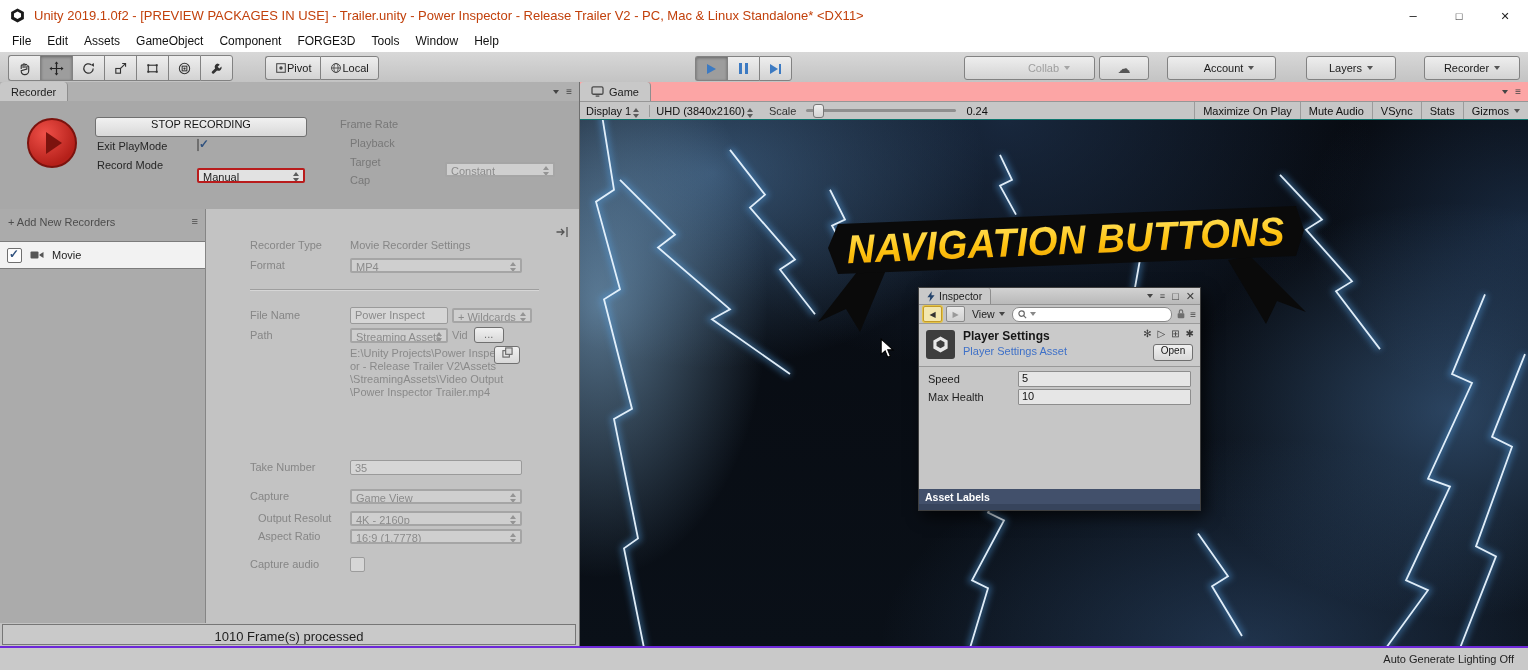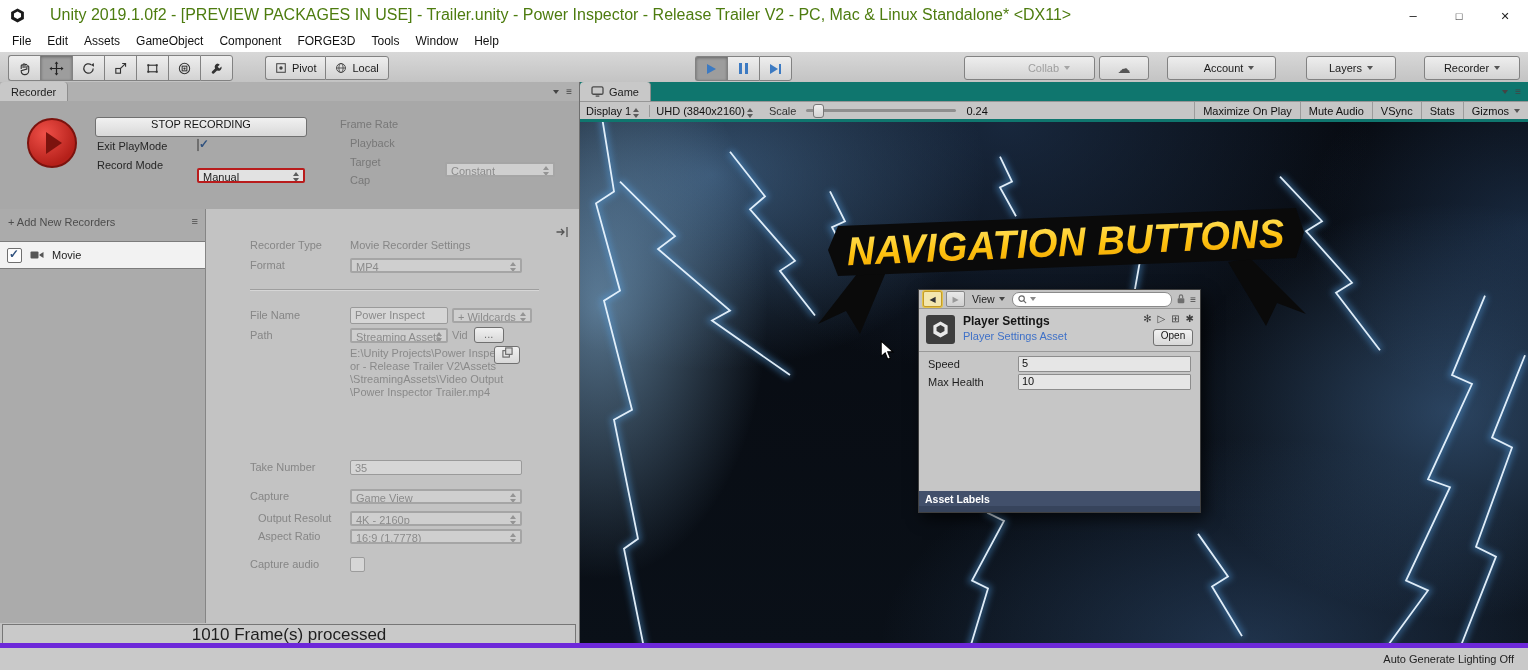--- a/index.html
+++ b/index.html
@@ -3,41 +3,41 @@
 <meta charset="utf-8">
 <style>
   html,body{margin:0;padding:0;}
   .screen{position:relative;width:1528px;height:670px;overflow:hidden;background:#c8c8c8;
           font-family:"Liberation Sans",sans-serif;font-size:11px;color:#1a1a1a;-webkit-font-smoothing:antialiased;}
   .abs{position:absolute;}
 
   
   .titlebar{position:absolute;left:0;top:0;right:0;height:30px;background:#ffffff;display:flex;align-items:center;}
   .titlebar .app-icon{margin-left:9px;width:17px;height:17px;flex:none;}
-  .titlebar .title-text{margin-left:24px;font-size:16px;color:#4d7c0f;white-space:nowrap;}
+  .titlebar .title-text{margin-left:8px;font-size:13px;color:#c2410c;white-space:nowrap;}
   .win-controls{margin-left:auto;display:flex;height:30px;}
   .win-btn{width:46px;height:30px;display:flex;align-items:center;justify-content:center;font-size:13px;color:#222;}
   .i-min::before{content:"–";}
   .i-max::before{content:"□";font-size:11px;}
   .i-close::before{content:"✕";font-size:11px;}
 
   
   .menubar{position:absolute;left:0;top:30px;right:0;height:22px;background:#ffffff;display:flex;align-items:center;padding-left:4px;}
   .menu-item{padding:0 8px;font-size:12px;line-height:22px;color:#111;}
 
   
   .toolbar{position:absolute;left:0;top:52px;right:0;height:30px;background:linear-gradient(#d8d8d8,#c3c3c3);border-bottom:1px solid #8e8e8e;}
   .tb-btn{height:24px;background:linear-gradient(#eeeeee,#d3d3d3);border:1px solid #828282;display:flex;align-items:center;justify-content:center;}
   .tools-group{position:absolute;left:8px;top:3px;display:flex;}
   .tools-group .tb-btn{width:31px;border-right-width:0;}
   .tools-group .tb-btn:first-child{border-radius:3px 0 0 3px;}
   .tools-group .tb-btn:last-child{border-right-width:1px;border-radius:0 3px 3px 0;}
   .tb-btn.pressed{background:#9d9d9d;box-shadow:inset 0 1px 3px rgba(0,0,0,.35);}
   .pivot-group{position:absolute;left:265px;top:4px;display:flex;}
-  .pivot-group .tb-btn{padding:0 9px;height:22px;font-size:11px;gap:5px;}
+  .pivot-group .tb-btn{padding:0 9px;height:22px;font-size:11px;}
   .pivot-group .tb-btn:first-child{border-radius:3px 0 0 3px;border-right-width:0;}
   .pivot-group .tb-btn:last-child{border-radius:0 3px 3px 0;}
   .play-group{position:absolute;left:695px;top:4px;display:flex;}
   .play-group .tb-btn{width:31px;height:23px;border-right-width:0;}
   .play-group .tb-btn:first-child{border-radius:3px 0 0 3px;}
   .play-group .tb-btn:last-child{border-right-width:1px;border-radius:0 3px 3px 0;}
   .icon-play-tri{width:0;height:0;border-left:9px solid #3c7ac2;border-top:5.5px solid transparent;border-bottom:5.5px solid transparent;}
   .icon-pause{display:flex;gap:3px;}
   .icon-pause i{display:block;width:3px;height:11px;background:#3c7ac2;}
   .icon-step{display:flex;align-items:center;gap:1px;}
@@ -85,26 +85,26 @@
   .rec-list{position:absolute;left:0;top:0;bottom:0;width:205px;background:#ababab;border-right:1px solid #858585;}
   .list-header{position:absolute;left:8px;top:7px;color:#4c4c4c;font-size:11px;}
   .list-item{position:absolute;left:0;top:32px;right:0;height:26px;background:#f2f2f2;border-top:1px solid #7c7c7c;border-bottom:1px solid #7c7c7c;display:flex;align-items:center;gap:8px;padding-left:7px;}
   .rec-settings{position:absolute;left:206px;right:0;top:0;bottom:0;background:#c3c3c3;}
   .srow{position:absolute;left:44px;width:320px;height:16px;display:flex;align-items:center;font-size:11px;color:#868686;}
   .slabel{width:100px;flex:none;overflow:hidden;white-space:nowrap;}
   .slabel.indent{padding-left:8px;width:92px;}
   .sctl{width:172px;box-sizing:border-box;}
   .sep{position:absolute;left:44px;right:40px;top:80px;height:1px;background:#9e9e9e;box-shadow:0 1px 0 #d6d6d6;}
   .path-text{position:absolute;left:144px;top:138px;width:156px;font-size:11px;line-height:13px;color:#8a8a8a;word-break:break-all;}
-  .rec-progress{position:absolute;left:2px;right:3px;bottom:3px;height:19px;background:#c9c9c9;border:1px solid #767676;display:flex;align-items:center;justify-content:center;font-size:17px;color:#1e1e1e;}
+  .rec-progress{position:absolute;left:2px;right:3px;bottom:3px;height:19px;background:#c9c9c9;border:1px solid #767676;display:flex;align-items:flex-end;justify-content:center;font-size:13px;color:#1e1e1e;}
 
   
   .game-panel{position:relative;flex:1;display:flex;flex-direction:column;background:#b0b0b0;}
-  .game-tabbar{position:relative;height:19px;flex:none;background:#0f766e;border-bottom:1px solid #969696;display:flex;}
-  .game-toolbar{height:17px;flex:none;background:#c6c6c6;border-bottom:3px solid #0f766e;display:flex;align-items:center;font-size:11px;color:#111;}
+  .game-tabbar{position:relative;height:19px;flex:none;background:#fca5a5;border-bottom:1px solid #969696;display:flex;}
+  .game-toolbar{height:17px;flex:none;background:#c6c6c6;border-bottom:1px solid #0f766e;display:flex;align-items:center;font-size:11px;color:#111;}
   .gtb-item{padding:0 6px;display:flex;align-items:center;white-space:nowrap;}
   .gtb-right{margin-left:auto;display:flex;height:100%;align-items:center;border-radius:6px;}
   .gtb-right .gtb-item{border-left:1px solid #9b9b9b;height:100%;padding:0 8px;}
   .slider{position:relative;width:150px;height:17px;margin:0 4px;}
   .slider-track{position:absolute;left:0;right:0;top:7px;height:3px;background:#8f8f8f;border-radius:2px;}
   .slider-thumb{position:absolute;left:7px;top:2px;width:9px;height:12px;background:linear-gradient(#f0f0f0,#d3d3d3);border:1px solid #777;border-radius:3px;}
   .game-content{position:relative;flex:1;overflow:hidden;
     background:
       radial-gradient(ellipse 260px 420px at 2% 35%, rgba(150,200,240,.55), transparent 65%),
       radial-gradient(ellipse 420px 300px at 14% 10%, rgba(95,145,195,.5), transparent 65%),
@@ -143,21 +143,21 @@
   .open-btn{position:absolute;right:7px;top:20px;width:38px;height:15px;font-size:10px;}
   .insp-row{height:18px;display:flex;align-items:center;padding-left:9px;font-size:11px;color:#1d1d1d;}
   .insp-row .rlabel{width:90px;flex:none;}
   .insp-row .rfield{flex:1;margin-right:9px;height:14px;line-height:13px;background:#e6e6e6;border:1px solid #8d8d8d;padding:0 3px;font-size:11px;color:#111;border-radius:1px;}
   .insp-foot{position:absolute;left:0;right:0;bottom:6px;height:15px;background:#42506b;color:#fff;font-size:10.5px;font-weight:bold;display:flex;align-items:center;padding-left:6px;}
   .insp-foot-strip{position:absolute;left:0;right:0;bottom:0;height:6px;background:#37445c;}
 
   .cursor-svg{position:absolute;left:300px;top:218px;width:15px;height:21px;}
 
   
-  .statusbar{position:absolute;left:0;bottom:0;right:0;height:22px;background:#c9c9c9;border-top:5px solid #6d28d9;display:flex;align-items:center;}
+  .statusbar{position:absolute;left:0;bottom:0;right:0;height:22px;background:#c9c9c9;border-top:2px solid #6d28d9;display:flex;align-items:center;}
   .status-right{margin-left:auto;padding-right:14px;font-size:11px;color:#222;}
 
   .glyph{font-style:normal;}
 </style>
 </head>
 <body>
 
 <div class="screen">
 
   <div class="titlebar">
@@ -552,20 +552,34 @@
               <stop offset="1" stop-color="#f0a500"></stop>
             </linearGradient>
           </defs>
           <path d="M52 78 L10 132 L38 119 L52 142 L78 80 Z" fill="#0a0a0a"></path>
           <path d="M442 66 L498 122 L469 111 L458 134 L420 70 Z" fill="#0a0a0a"></path>
           <path d="M30 34 L488 16 L496 40 L488 66 L30 84 L20 58 Z" fill="#0a0a0a"></path>
           <text class="banner-text" x="258" y="64" text-anchor="middle" font-size="40" fill="url(#gold)" transform="rotate(-2.4 258 56)" textLength="438" lengthAdjust="spacingAndGlyphs">NAVIGATION BUTTONS</text>
         </svg>
 
         <div class="insp">
+          <div class="insp-tbar">
+            <div class="insp-tab">
+              <svg width="8" height="11" viewBox="0 0 10 13">
+                  <path d="M6 0 L0.5 7.5 H4 L3 13 L9.5 5 H5.5 Z" fill="#24436b"></path>
+                </svg>
+              <span>Inspector</span>
+            </div>
+            <div class="insp-tbar-icons">
+              <span class="i-caret-sm"></span>
+              <span class="glyph i-menu"></span>
+              <span class="glyph i-max"></span>
+              <span class="glyph i-close" style="font-size:9px;"></span>
+            </div>
+          </div>
 
           <div class="insp-tool">
             <div class="nav-btn hl">
                 <span class="glyph">◀</span>
               </div>
             <div class="nav-btn dim">
                 <span class="glyph">▶</span>
               </div>
             <div class="insp-view">
               <span>View</span>

